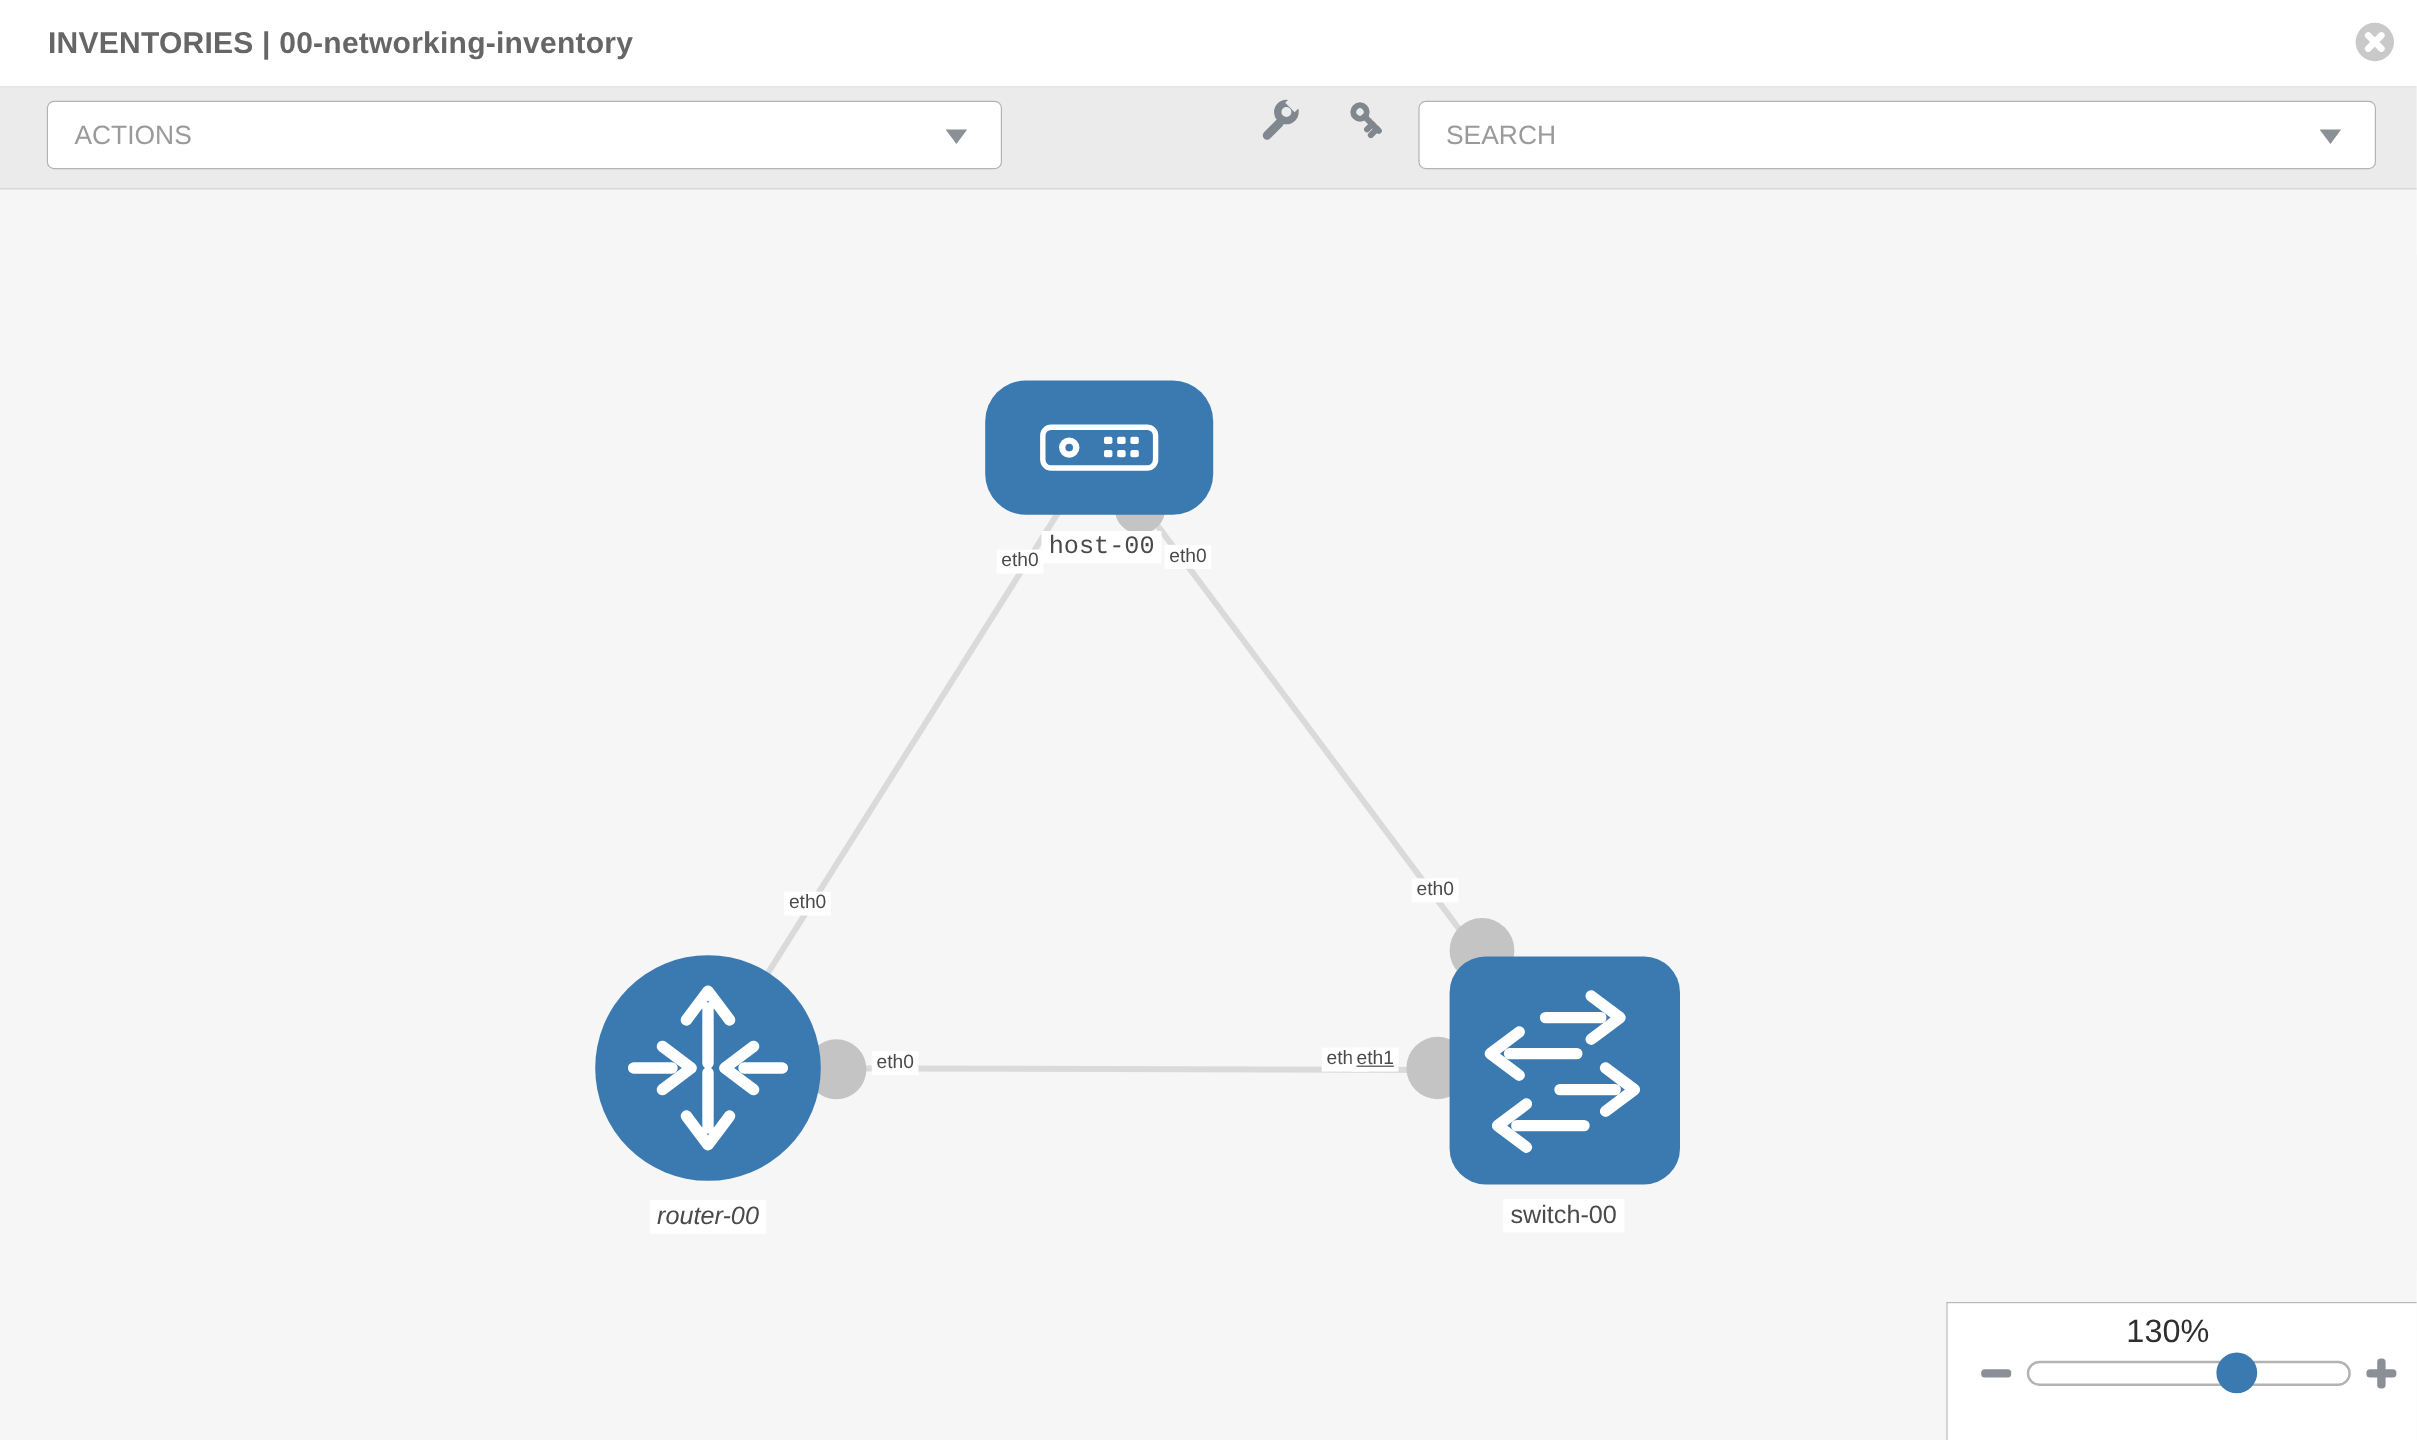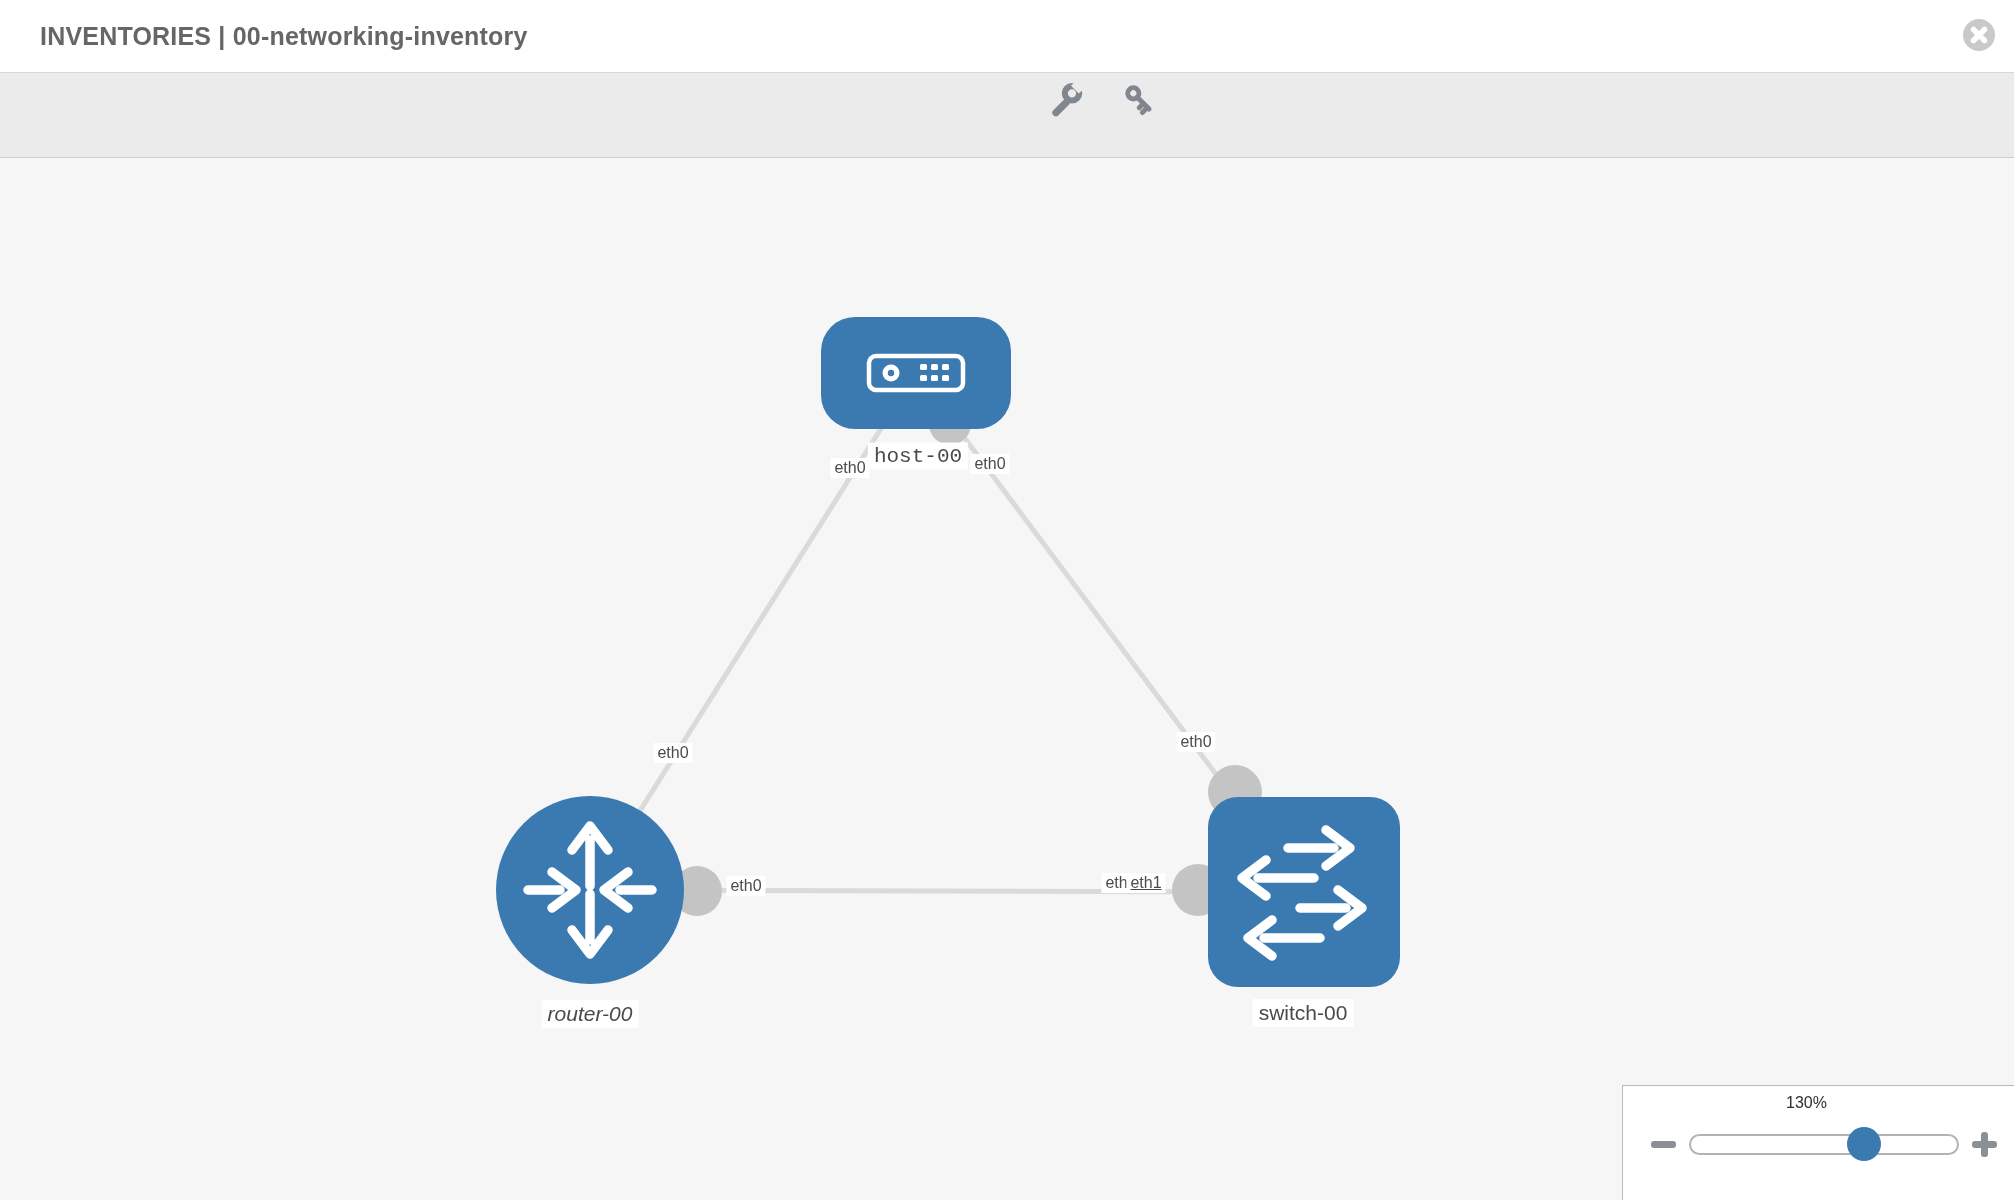--- a/index.html
+++ b/index.html
@@ -43,21 +43,21 @@
   .lbl-node { font-size:21px; padding:2px 6px; }
   .lbl-port { font-size:16px; padding:1px 4px; }
   .lbl-under { z-index:3; }
   .lbl-over  { z-index:4;text-decoration:underline; }
 
   
   .zoom-panel { position:absolute; left:1622px; top:927px; width:392px; height:115px;
     background:#ffffff; border-left:1px solid #b9b9b9; border-top:1px solid #b9b9b9;
     z-index:6; }
   .zoom-level { position:absolute; left:0; right:24px; top:8px; text-align:center;
-    font-size:16px; color:#2f2f2f; }
+    font-size:27px; color:#2f2f2f; }
   .zoom-minus { position:absolute; left:28px; top:55px; width:25px; height:7px;
     background:#8b9097; border-radius:3px; cursor:pointer; }
   .zoom-track { position:absolute; left:66px; top:48px; width:270px; height:21px;
     background:#fff; border:2px solid #b3b3b3; border-radius:11px; cursor:pointer; }
   .zoom-handle { position:absolute; left:156px; top:-9px; width:34px; height:34px;
     background:#3a7ab1; border-radius:50%; cursor:grab; }
   .zoom-plus { position:absolute; left:349px; top:46px; width:25px; height:25px;
     cursor:pointer; }
   .zoom-plus::before { content:""; position:absolute; left:0; top:9px; width:25px;
     height:7px; background:#8b9097; border-radius:3px; }
@@ -73,40 +73,48 @@
     <div class="page-title">INVENTORIES | 00-networking-inventory</div>
     <button class="close-btn">
       <svg width="34" height="34" viewBox="0 0 34 34">
         <circle cx="17" cy="17" r="16" fill="#c9c9c9"></circle>
         <path d="M11.5 11.5 L22.5 22.5 M22.5 11.5 L11.5 22.5" stroke="#ffffff" stroke-width="5.5" stroke-linecap="round" fill="none"></path>
       </svg>
     </button>
   </div>
 
   <div class="toolbar">
+    <div class="select select-actions">
+      <span class="select-text">ACTIONS</span>
+      <span class="caret"></span>
+    </div>
 
     <button class="iconbtn iconbtn-wrench">
       <svg width="40" height="40" viewBox="0 0 36 36">
         <circle cx="22.5" cy="12" r="6.5" stroke="#81878e" stroke-width="5.5" fill="none"></circle>
         <rect x="23.5" y="0.5" width="10" height="9.5" fill="#ebebeb" transform="rotate(45 28.5 5.25)"></rect>
         <path d="M8 29.5 L17.2 20.3" stroke="#81878e" stroke-width="6.5" stroke-linecap="round"></path>
       </svg>
     </button>
 
     <button class="iconbtn iconbtn-key">
       <svg width="40" height="40" viewBox="0 0 36 36">
         <g transform="rotate(45 18 18)" stroke="#81878e" stroke-width="4.5" fill="none" stroke-linecap="round">
           <circle cx="9.5" cy="18" r="5"></circle>
           <path d="M14.5 18 H29.5"></path>
           <path d="M22.5 18 V23.5"></path>
           <path d="M27.5 18 V24.5"></path>
         </g>
       </svg>
     </button>
 
+    <div class="select select-search">
+      <span class="select-text">SEARCH</span>
+      <span class="caret"></span>
+    </div>
   </div>
 
   <div class="canvas">
 
     <svg class="graph-svg" width="2014" height="1200" viewBox="0 0 2014 1200">
 
       <g stroke="#dadada" stroke-width="5">
         <line x1="916" y1="373" x2="590" y2="890"></line>
         <line x1="916" y1="373" x2="1304" y2="892"></line>
         <line x1="590" y1="890" x2="1304" y2="892"></line>

